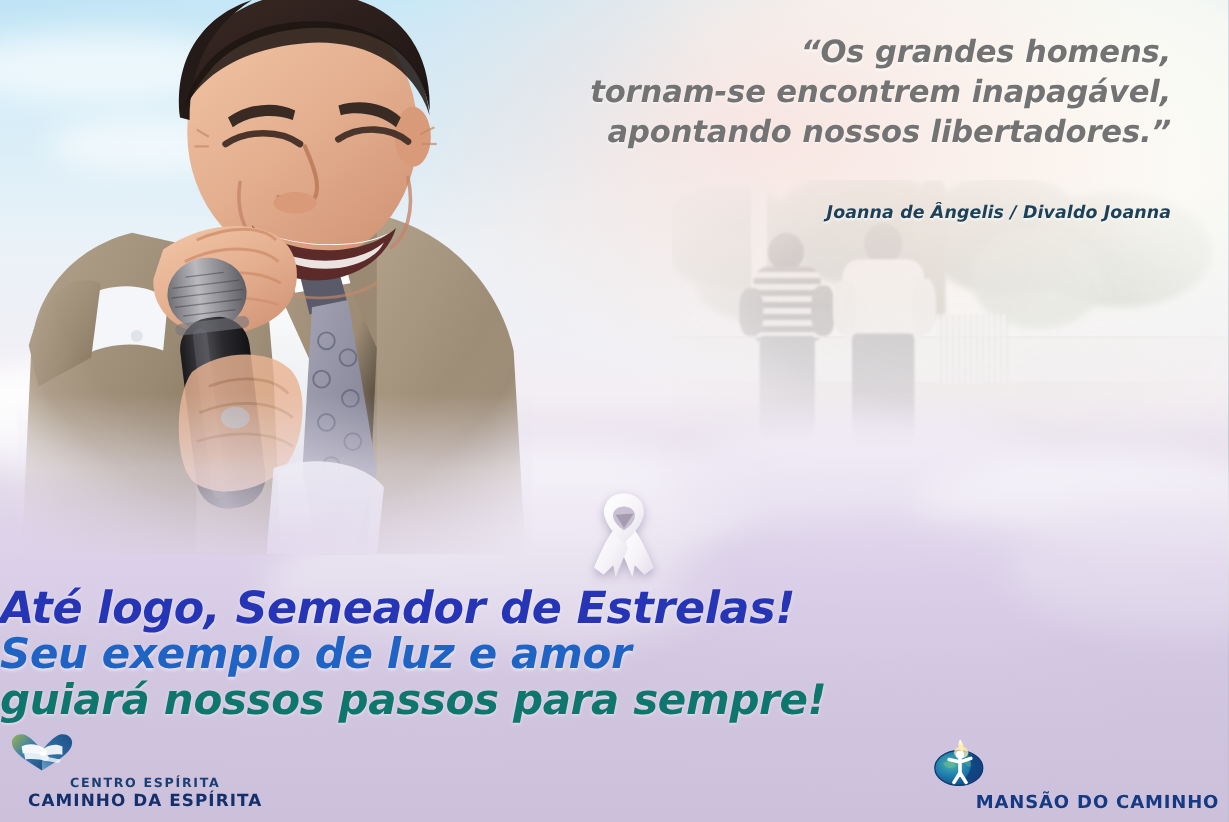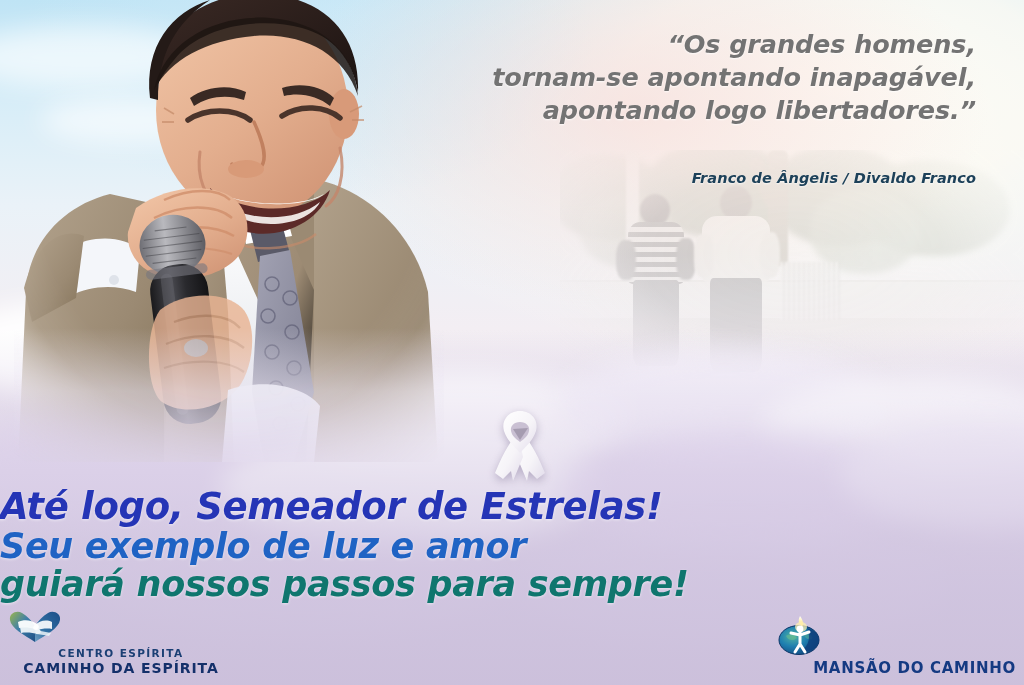--- a/index.html
+++ b/index.html
@@ -442,24 +442,24 @@
         <ellipse cx="182" cy="356" rx="12" ry="9" fill="#d8d8de" opacity=".8"></ellipse>
       </g>
 
       <path d="M214 398 C250 386, 290 394, 306 414 L300 470 L208 470 Z" fill="#eef1f6" opacity=".9"></path>
     </svg>
     <div class="portrait-fade"></div>
   </div>
 
   <div class="quote">
     <div class="qline">“Os grandes homens,</div>
-    <div class="qline">tornam-se apontando inapagável,</div>
-    <div class="qline">apontando logo libertadores.”</div>
-  </div>
-  <div class="quote-author">Franco de Ângelis / Divaldo Franco</div>
+    <div class="qline">tornam-se encontrem inapagável,</div>
+    <div class="qline">apontando nossos libertadores.”</div>
+  </div>
+  <div class="quote-author">Joanna de Ângelis / Divaldo Joanna</div>
 
   <div class="ribbon">
     <svg viewBox="0 0 62 78" xmlns="http://www.w3.org/2000/svg" aria-hidden="true">
       <defs>
         <linearGradient id="ribG" x1="0" y1="0" x2="1" y2="1">
           <stop offset="0%" stop-color="#ffffff"></stop>
           <stop offset="55%" stop-color="#f6f4f8"></stop>
           <stop offset="100%" stop-color="#e2dceb"></stop>
         </linearGradient>
       </defs>

